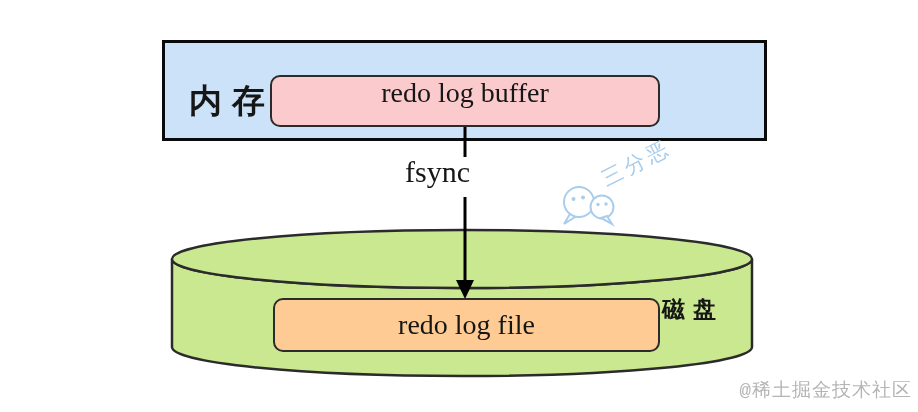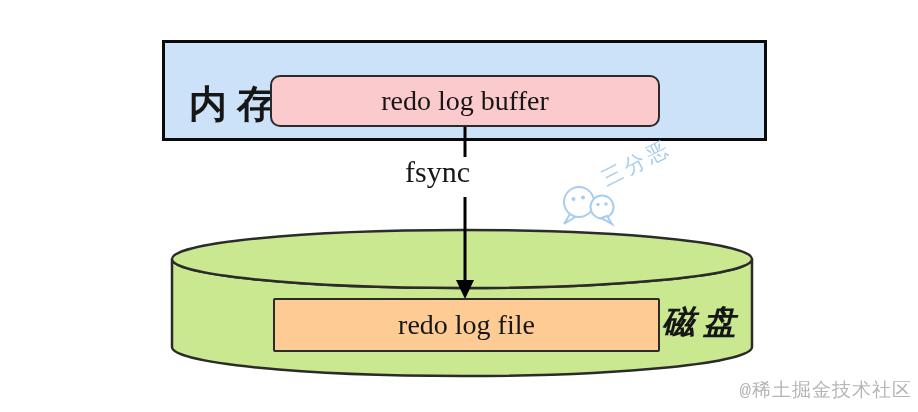--- a/index.html
+++ b/index.html
@@ -21,35 +21,35 @@
     position: absolute;
     left: 162px; top: 40px;
     width: 605px; height: 101px;
     box-sizing: border-box;
     background: var(--memory-bg, #CBE2F8);
     border: 3px solid var(--outline-strong, #0a0a0a);
   }
   .memory-label {
     position: absolute;
     left: 24px; top: 36px;
-    font-size: 38px;
+    font-size: 33px;
     font-weight: bold;
     letter-spacing: 10px;
     white-space: nowrap;
   }
   .buffer-box {
     position: absolute;
     left: 105px; top: 32px;
     width: 390px; height: 52px;
     box-sizing: border-box;
     background: var(--buffer-bg, #FBCACC);
     border: 2.5px solid var(--outline, #2b2b2b);
     border-radius: 10px;
     display: flex;
-    align-items: center;
+    align-items: flex-start;
     justify-content: center;
     font-size: 28px;
   }
   
   .shape-layer {
     position: absolute;
     left: 0; top: 0;
     width: 918px; height: 412px;
     pointer-events: none;
   }
@@ -62,34 +62,33 @@
     background: transparent;
   }
   
   .file-box {
     position: absolute;
     left: 273px; top: 298px;
     width: 387px; height: 54px;
     box-sizing: border-box;
     background: var(--file-bg, #FECB94);
     border: 2.5px solid var(--outline, #2b2b2b);
-    border-radius: 2px;
+    border-radius: 10px;
     display: flex;
     align-items: center;
     justify-content: center;
     font-size: 28px;
   }
   .disk-label {
     position: absolute;
-    left: 662px; top: 300px;
-    font-size: 33px;
+    left: 662px; top: 294px;
+    font-size: 23px;
     font-weight: bold;
     letter-spacing: 8px;
     white-space: nowrap;
-    font-style: italic;
   }
   
   .watermark-text {
     position: absolute;
     left: 603px; top: 166px;
     font-size: 21px;
     letter-spacing: 4px;
     color: var(--watermark-blue, #A9CDEC);
     transform: rotate(-27deg);
     transform-origin: left center;

